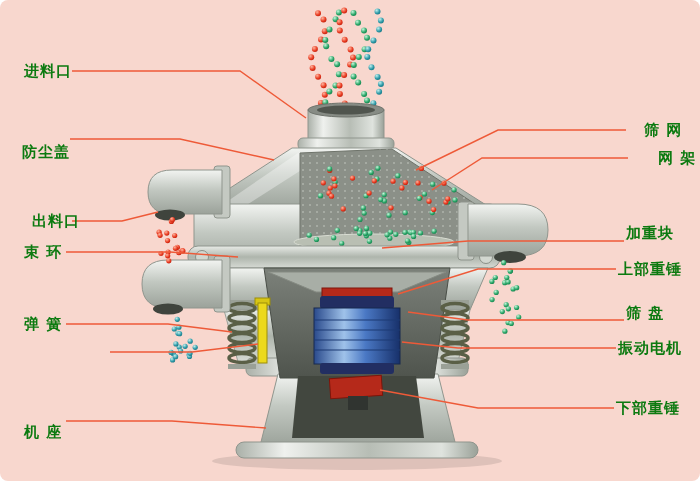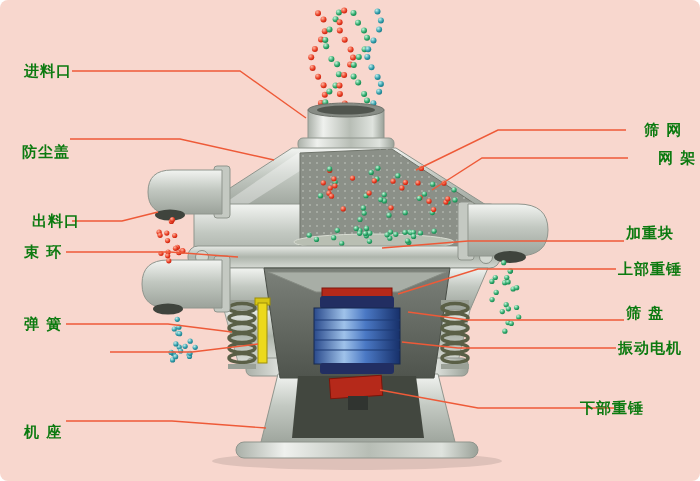--- a/index.html
+++ b/index.html
@@ -407,14 +407,14 @@
   <div class="lbl" style="left:24px;top:243px">束 环</div>
   <div class="lbl" style="left:24px;top:315px">弹 簧</div>
   <div class="lbl" style="left:24px;top:423px">机 座</div>
 
   <div class="lbl" style="left:644px;top:121px">筛 网</div>
   <div class="lbl" style="left:658px;top:149px">网 架</div>
   <div class="lbl" style="left:626px;top:224px">加重块</div>
   <div class="lbl" style="left:618px;top:260px">上部重锤</div>
   <div class="lbl" style="left:626px;top:304px">筛 盘</div>
   <div class="lbl" style="left:618px;top:339px">振动电机</div>
-  <div class="lbl" style="left:580px;top:399px">下部重锤</div>
+  <div class="lbl" style="left:616px;top:399px">下部重锤</div>
 </div>
 
 </body></html>

